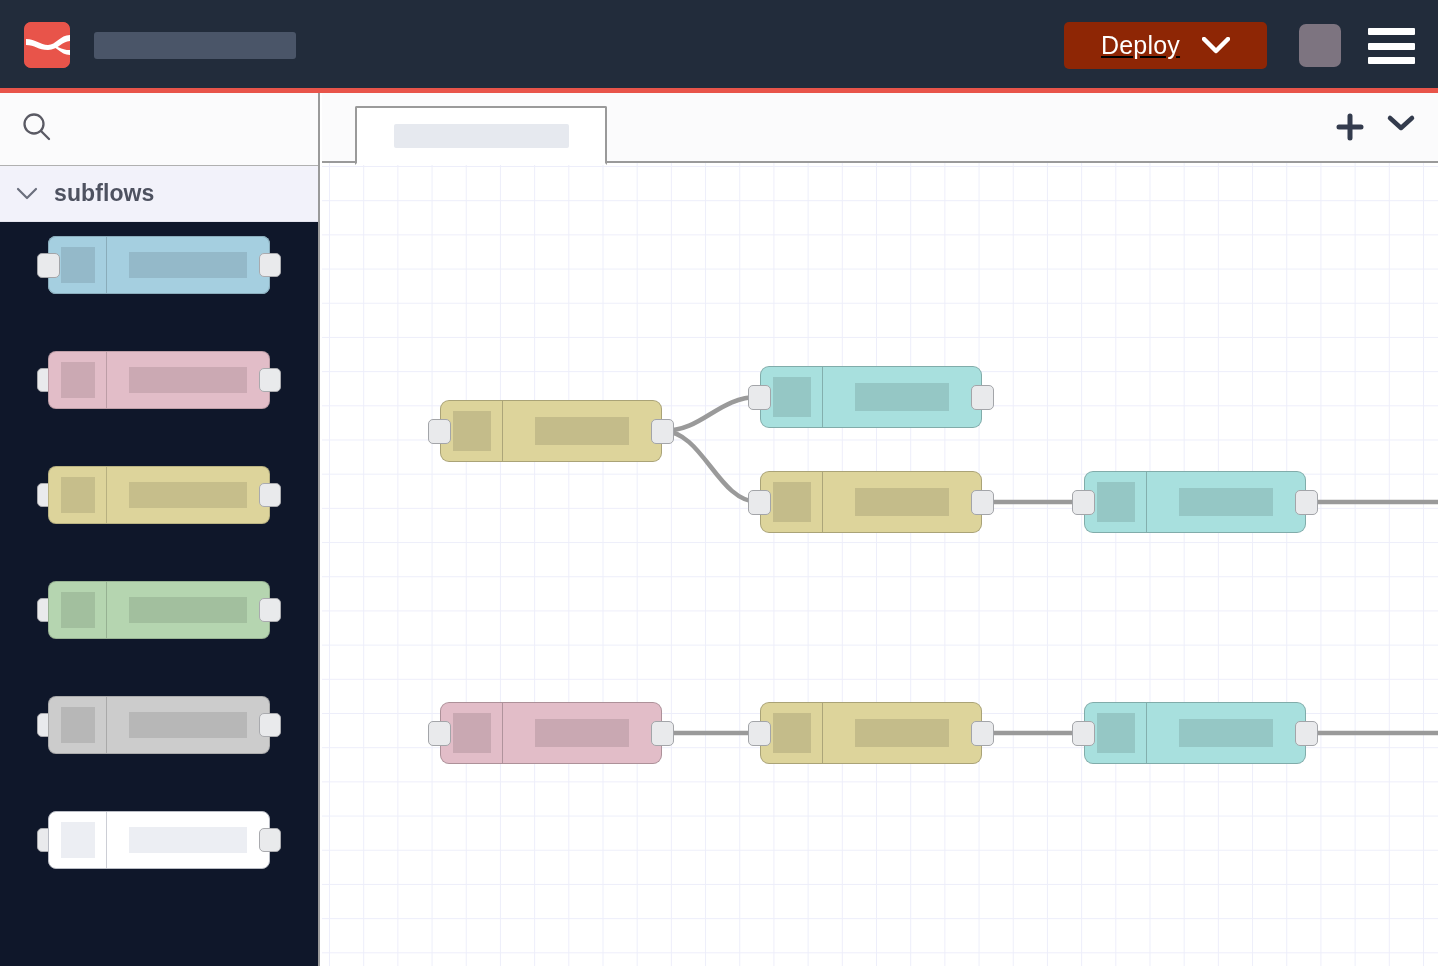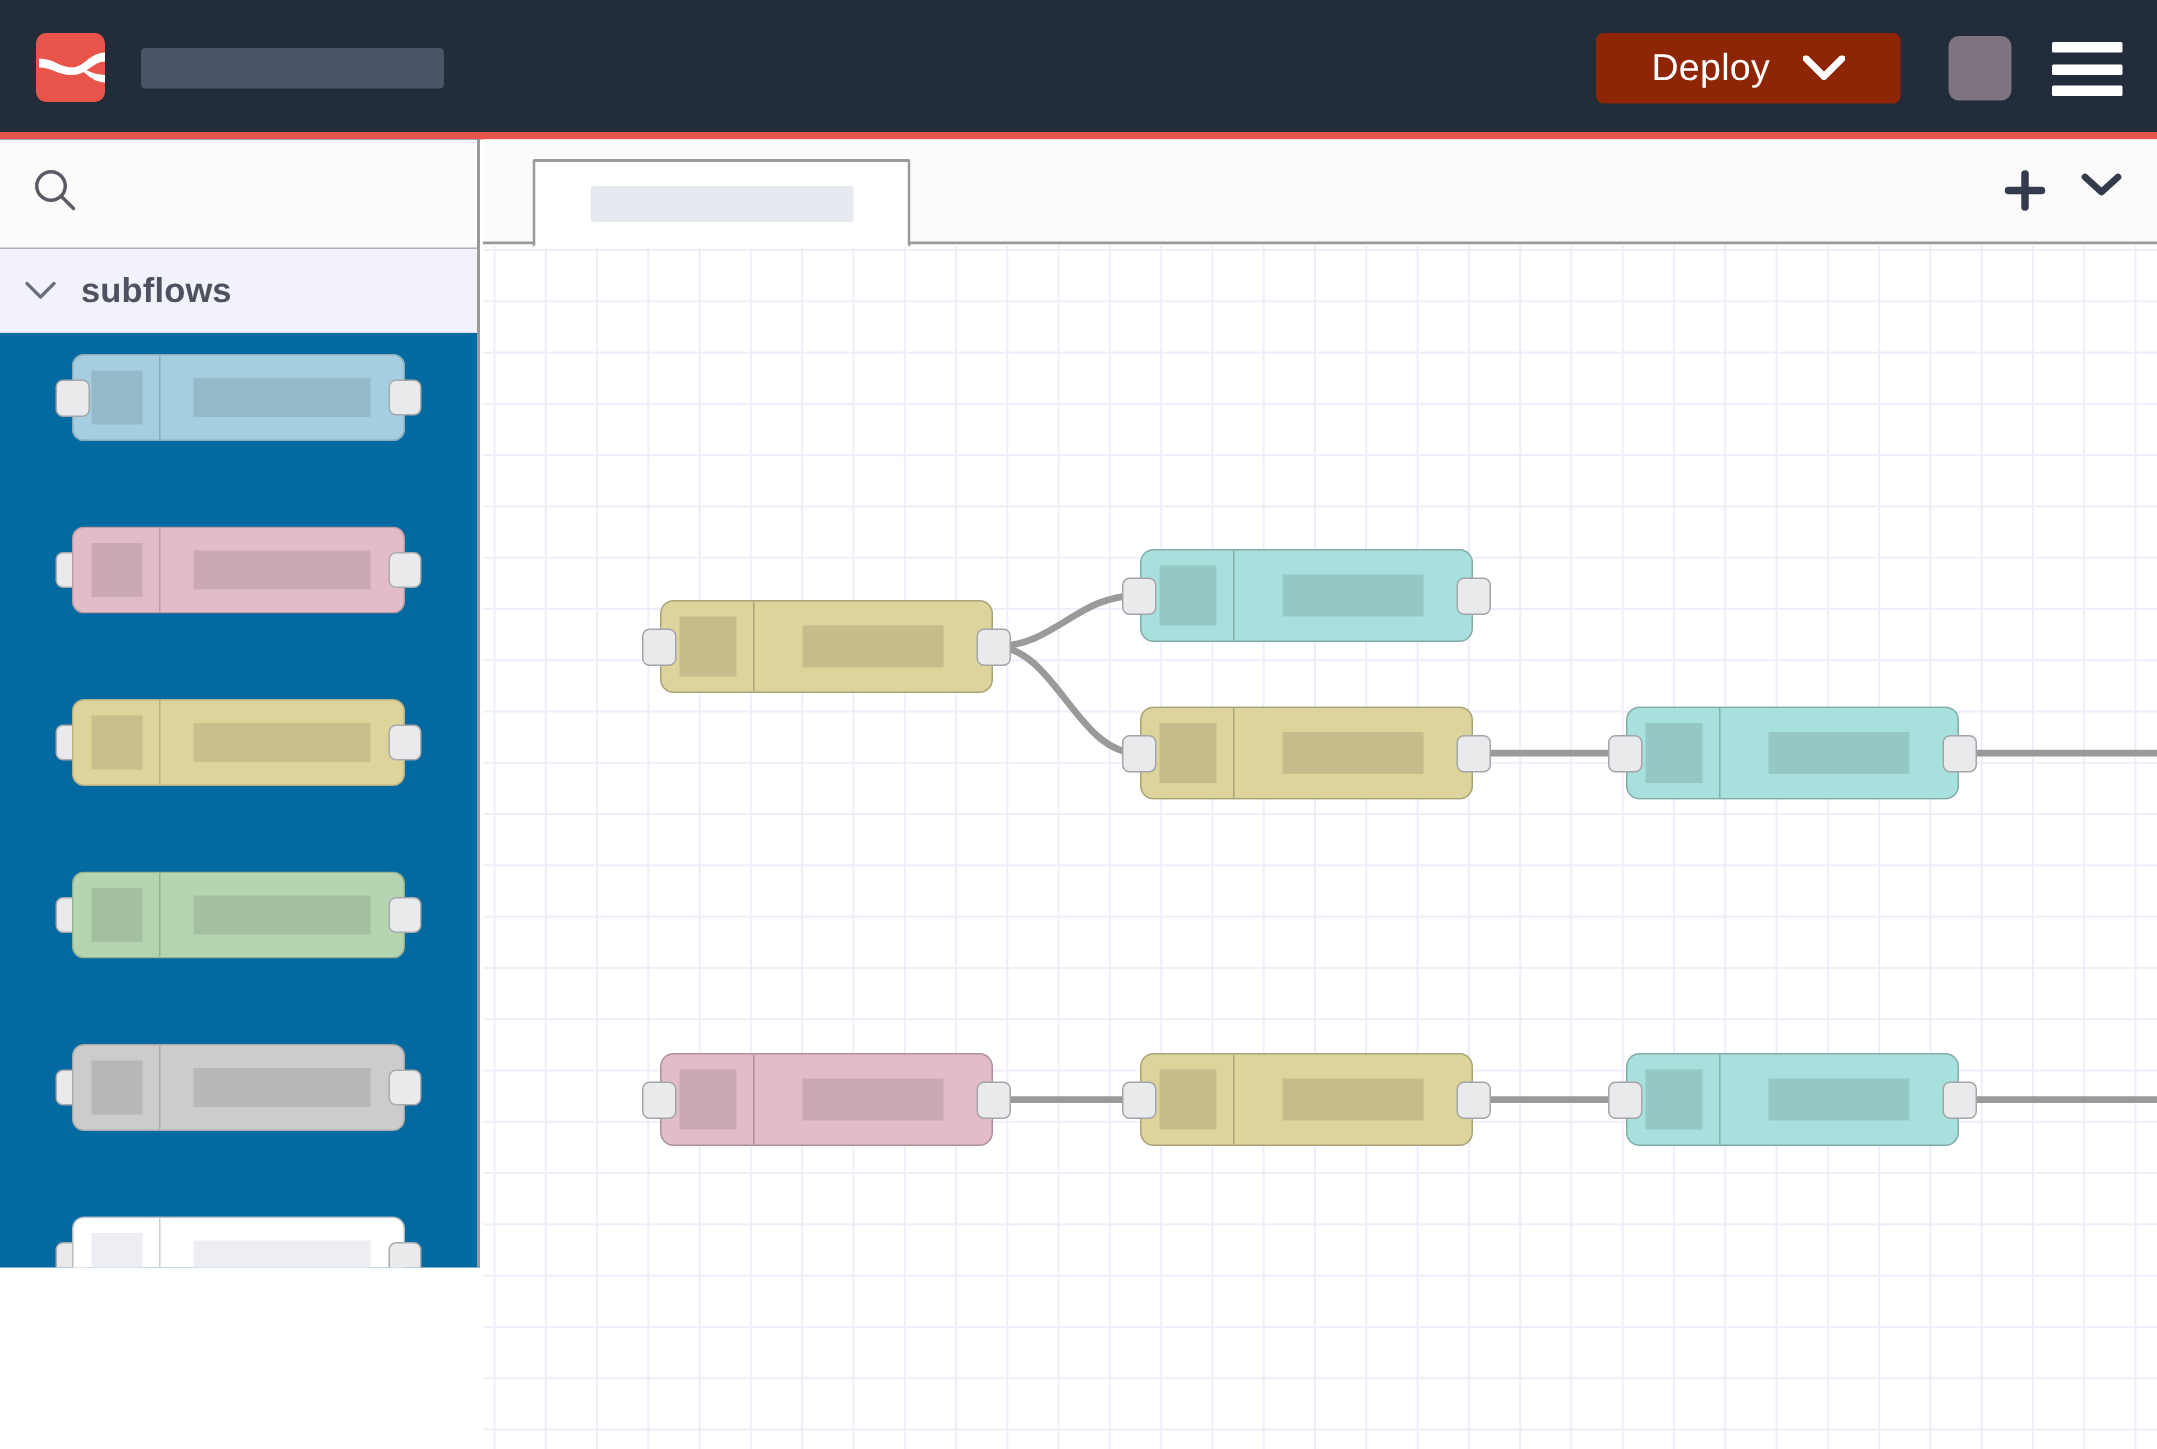--- a/index.html
+++ b/index.html
@@ -41,20 +41,21 @@
   }
 
   .deploy-btn {
     position: absolute; left: 1064px; top: 22px;
     width: 203px; height: 47px;
     background: #8e2605;
     border: none; border-radius: 5px;
     display: flex; align-items: center; justify-content: center;
     gap: 22px;
     cursor: pointer;
+    text-decoration: underline;
   }
   .deploy-label {
     color: #ffffff; font-size: 25px; font-weight: 400;
     letter-spacing: .2px;
     font-family: "Liberation Sans", sans-serif;
   }
   .chev-white { display: block; }
 
   .user-btn {
     position: absolute; left: 1299px; top: 24px;
@@ -71,22 +72,22 @@
     cursor: pointer;
   }
   .hamburger span {
     display: block; height: 7px; width: 47px;
     background: #ffffff; border-radius: 1px;
   }
 
   
   .palette {
     position: absolute; left: 0; top: 93px;
-    width: 320px; height: 752px;
-    background: #0369a1;
+    width: 320px; height: 873px;
+    background: #0f172a;
     border-right: 2px solid #9a9a9a;
     overflow: hidden;
   }
   .palette-search {
     position: relative;
     height: 73px;
     border-bottom: 1px solid #b0b0b0;
     background: #fbfbfc;
   }
   .search-icon {

